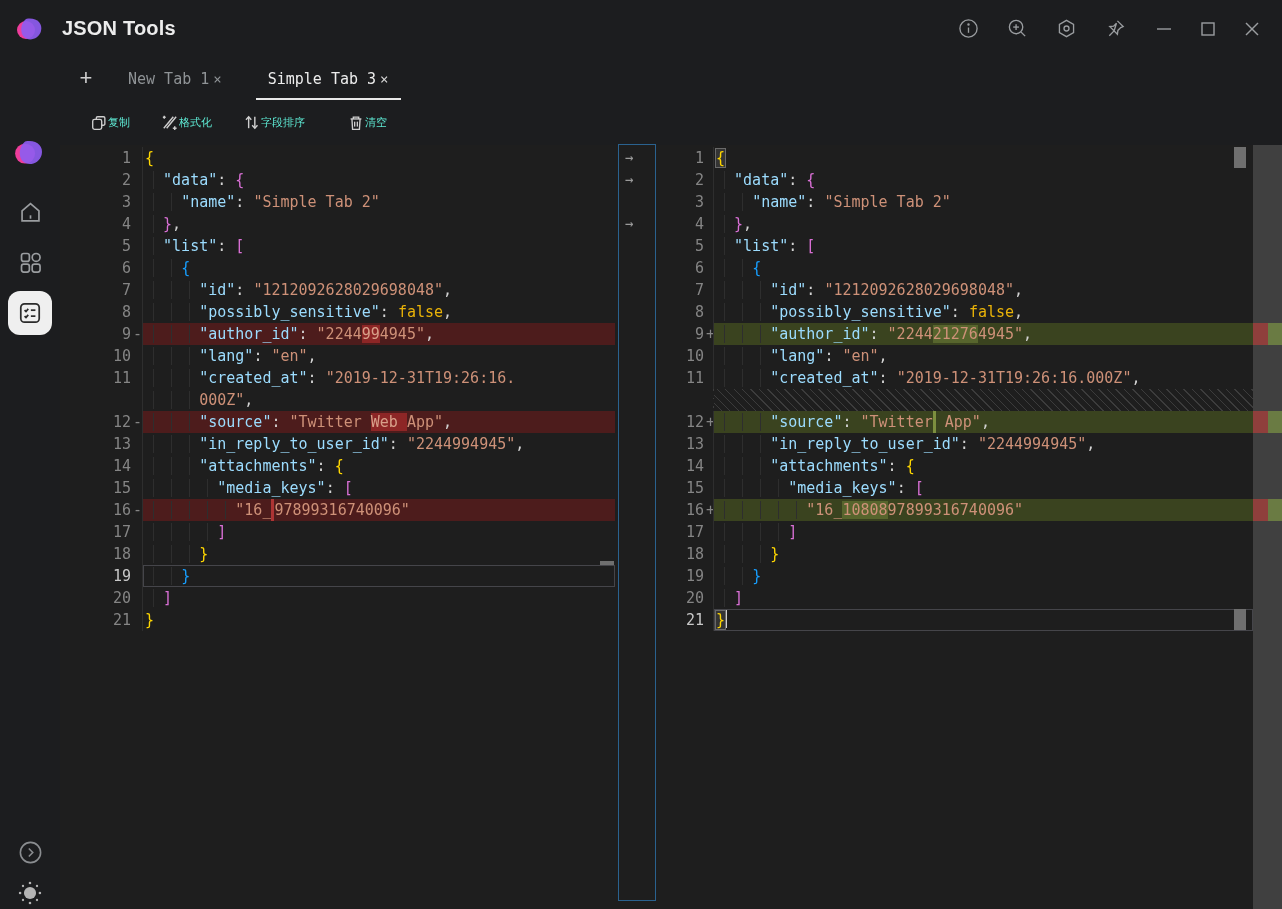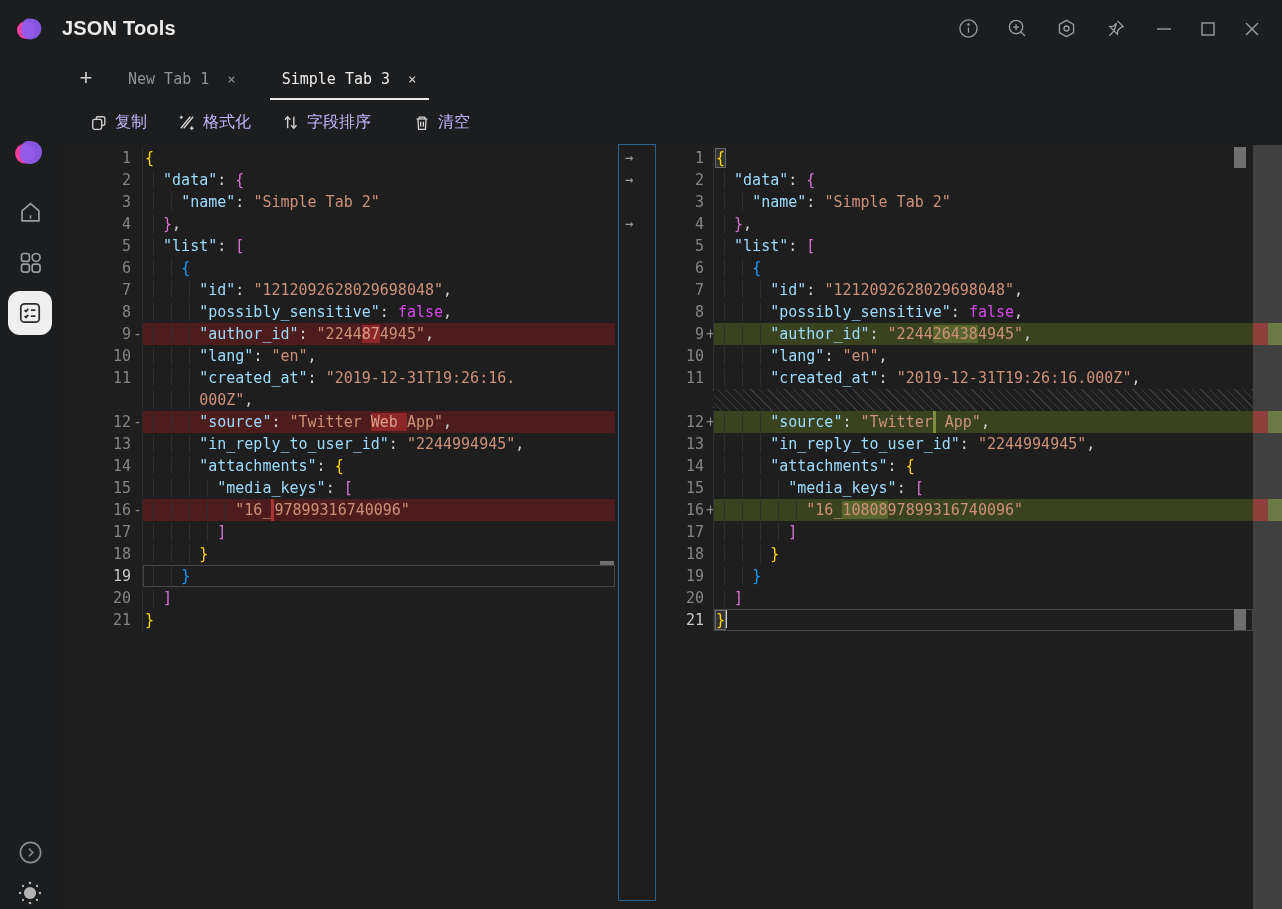--- a/index.html
+++ b/index.html
@@ -14,29 +14,29 @@
   .tb-btn.grp{margin-right:5px;}
   .tb-btn svg{stroke:#9a9da0;fill:none;stroke-width:1.4;}
   .sidebar{position:absolute;left:0;top:57px;width:60px;height:852px;background:#1c1d1f;}
   .sb-item{position:absolute;left:0;width:60px;display:flex;justify-content:center;}
   .sb-active{position:absolute;left:8px;top:234px;width:44px;height:44px;background:#efefef;border-radius:12px;
              display:flex;align-items:center;justify-content:center;}
   .logo-wrap{position:absolute;left:14px;top:80px;}
   
   .tabbar{position:absolute;left:60px;top:57px;width:1222px;height:43px;background:#1c1d1f;display:flex;align-items:center;}
   .tab-plus{width:20px;height:20px;margin-left:16px;margin-right:18px;color:#cfcfcf;font-size:22px;line-height:18px;text-align:center;}
-  .tab{height:43px;display:flex;align-items:center;padding:0 14px;gap:18px;
+  .tab{height:43px;display:flex;align-items:center;padding:0 14px;gap:4px;
        font-family:"DejaVu Sans Mono","Liberation Mono",monospace;font-size:15px;color:#8f9396;position:relative;}
   .tab.active{color:#ededed;}
   .tab.active::after{content:"";position:absolute;left:2px;right:2px;bottom:0;height:2px;background:#e8e8e8;}
   .tab-close{font-size:14px;color:#8f9396;}
   .tab.active .tab-close{color:#d8d8d8;}
   
   .toolbar{position:absolute;left:60px;top:100px;width:1222px;height:45px;background:#1c1d1f;display:flex;align-items:center;}
-  .tool-btn{display:flex;align-items:center;gap:7px;margin-left:30px;color:#c4b5fd;font-size:16px;}
+  .tool-btn{display:flex;align-items:center;margin-left:30px;color:#5eead4;font-size:11px;}
   .tool-btn svg{stroke:#cfcfcf;fill:none;stroke-width:1.5;}
   
   .pane{position:absolute;top:147px;}
   #leftPane{left:60px;width:556px;}
   #rightPane{left:658px;width:595px;}
   .row{display:flex;height:22px;font:15px/22px "DejaVu Sans Mono","Liberation Mono",monospace;white-space:pre;}
   .ln{text-align:right;color:#858585;}
   #leftPane .ln{width:71px;}
   #rightPane .ln{width:46px;}
   .sign{color:#858585;padding-left:2px;}
@@ -44,21 +44,21 @@
   #rightPane .sign{width:12px;}
   .code{position:relative;margin-left:-3px;border-left:1px solid #2e2e2e;padding-left:2px;}
   #leftPane .code{width:473px;}
   #rightPane .code{width:540px;}
   .code.removed{background:#4d1c1c;}
   .code.inserted{background:#3a431f;}
   .code.filler{background:repeating-linear-gradient(45deg,#1e1e1e 0 5px,#3c3c3c 5px 6px);border-left-color:transparent;}
   .row.cur .code{box-shadow:inset 0 0 0 1px #45454a;}
   .row.cur .ln{color:#c8c8c8;}
   .t-ws{background:repeating-linear-gradient(to right,transparent 0 calc(1ch - 1px),#2e2e2e calc(1ch - 1px) 1ch,transparent 1ch 2ch);}
-  .t-key{color:#9cdcfe;} .t-str{color:#ce9178;} .t-kw{color:#d946ef;} .t-pun{color:#d4d4d4;}
+  .t-key{color:#9cdcfe;} .t-str{color:#ce9178;} .t-kw{color:#eab308;} .t-pun{color:#d4d4d4;}
   .t-b1{color:#ffd700;} .t-b2{color:#da70d6;} .t-b3{color:#179fff;}
   .t-strdel{color:#d8a08a;background:#8d2626;}
   .t-strins{color:#ce9178;background:#57652d;}
   .t-delbar{display:inline-block;width:3px;height:22px;vertical-align:top;background:#ad3434;}
   .t-insbar{display:inline-block;width:3px;height:22px;vertical-align:top;background:#7d8f3f;}
   .t-cursor{display:inline-block;width:2px;height:18px;vertical-align:-3px;background:#d0d0d0;}
   .t-match{outline:1px solid #6a6a6a;background:rgba(120,120,120,.25);}
   
   .mid-strip{position:absolute;left:618px;top:144px;width:38px;height:757px;border:1px solid #2a628f;background:#1e1e1e;}
   .mid-arrow{position:absolute;left:6px;color:#9a9a9a;font:14px/16px "DejaVu Sans Mono",monospace;}
@@ -233,21 +233,21 @@
 
   <div class="pane" id="leftPane">
       <div class="row"><span class="ln">1</span><span class="sign"></span><span class="code"><span class="t-b1">{</span></span></div>
       <div class="row"><span class="ln">2</span><span class="sign"></span><span class="code"><span class="t-ws">  </span><span class="t-key">"data"</span><span class="t-pun">: </span><span class="t-b2">{</span></span></div>
       <div class="row"><span class="ln">3</span><span class="sign"></span><span class="code"><span class="t-ws">    </span><span class="t-key">"name"</span><span class="t-pun">: </span><span class="t-str">"Simple Tab 2"</span></span></div>
       <div class="row"><span class="ln">4</span><span class="sign"></span><span class="code"><span class="t-ws">  </span><span class="t-b2">}</span><span class="t-pun">,</span></span></div>
       <div class="row"><span class="ln">5</span><span class="sign"></span><span class="code"><span class="t-ws">  </span><span class="t-key">"list"</span><span class="t-pun">: </span><span class="t-b2">[</span></span></div>
       <div class="row"><span class="ln">6</span><span class="sign"></span><span class="code"><span class="t-ws">    </span><span class="t-b3">{</span></span></div>
       <div class="row"><span class="ln">7</span><span class="sign"></span><span class="code"><span class="t-ws">      </span><span class="t-key">"id"</span><span class="t-pun">: </span><span class="t-str">"1212092628029698048"</span><span class="t-pun">,</span></span></div>
       <div class="row"><span class="ln">8</span><span class="sign"></span><span class="code"><span class="t-ws">      </span><span class="t-key">"possibly_sensitive"</span><span class="t-pun">: </span><span class="t-kw">false</span><span class="t-pun">,</span></span></div>
-      <div class="row"><span class="ln">9</span><span class="sign">-</span><span class="code removed"><span class="t-ws">      </span><span class="t-key">"author_id"</span><span class="t-pun">: </span><span class="t-str">"2244</span><span class="t-strdel">87</span><span class="t-str">4945"</span><span class="t-pun">,</span></span></div>
+      <div class="row"><span class="ln">9</span><span class="sign">-</span><span class="code removed"><span class="t-ws">      </span><span class="t-key">"author_id"</span><span class="t-pun">: </span><span class="t-str">"2244</span><span class="t-strdel">99</span><span class="t-str">4945"</span><span class="t-pun">,</span></span></div>
       <div class="row"><span class="ln">10</span><span class="sign"></span><span class="code"><span class="t-ws">      </span><span class="t-key">"lang"</span><span class="t-pun">: </span><span class="t-str">"en"</span><span class="t-pun">,</span></span></div>
       <div class="row"><span class="ln">11</span><span class="sign"></span><span class="code"><span class="t-ws">      </span><span class="t-key">"created_at"</span><span class="t-pun">: </span><span class="t-str">"2019-12-31T19:26:16.</span></span></div>
       <div class="row"><span class="ln"></span><span class="sign"></span><span class="code"><span class="t-ws">      </span><span class="t-str">000Z"</span><span class="t-pun">,</span></span></div>
       <div class="row"><span class="ln">12</span><span class="sign">-</span><span class="code removed"><span class="t-ws">      </span><span class="t-key">"source"</span><span class="t-pun">: </span><span class="t-str">"Twitter </span><span class="t-strdel">Web </span><span class="t-str">App"</span><span class="t-pun">,</span></span></div>
       <div class="row"><span class="ln">13</span><span class="sign"></span><span class="code"><span class="t-ws">      </span><span class="t-key">"in_reply_to_user_id"</span><span class="t-pun">: </span><span class="t-str">"2244994945"</span><span class="t-pun">,</span></span></div>
       <div class="row"><span class="ln">14</span><span class="sign"></span><span class="code"><span class="t-ws">      </span><span class="t-key">"attachments"</span><span class="t-pun">: </span><span class="t-b1">{</span></span></div>
       <div class="row"><span class="ln">15</span><span class="sign"></span><span class="code"><span class="t-ws">        </span><span class="t-key">"media_keys"</span><span class="t-pun">: </span><span class="t-b2">[</span></span></div>
       <div class="row"><span class="ln">16</span><span class="sign">-</span><span class="code removed"><span class="t-ws">          </span><span class="t-str">"16_</span><span class="t-delbar"></span><span class="t-str">97899316740096"</span></span></div>
       <div class="row"><span class="ln">17</span><span class="sign"></span><span class="code"><span class="t-ws">        </span><span class="t-b2">]</span></span></div>
       <div class="row"><span class="ln">18</span><span class="sign"></span><span class="code"><span class="t-ws">      </span><span class="t-b1">}</span></span></div>
@@ -257,21 +257,21 @@
     </div>
   <div class="pane" id="rightPane">
       <div class="row"><span class="ln">1</span><span class="sign"></span><span class="code"><span class="t-b1 t-match">{</span></span></div>
       <div class="row"><span class="ln">2</span><span class="sign"></span><span class="code"><span class="t-ws">  </span><span class="t-key">"data"</span><span class="t-pun">: </span><span class="t-b2">{</span></span></div>
       <div class="row"><span class="ln">3</span><span class="sign"></span><span class="code"><span class="t-ws">    </span><span class="t-key">"name"</span><span class="t-pun">: </span><span class="t-str">"Simple Tab 2"</span></span></div>
       <div class="row"><span class="ln">4</span><span class="sign"></span><span class="code"><span class="t-ws">  </span><span class="t-b2">}</span><span class="t-pun">,</span></span></div>
       <div class="row"><span class="ln">5</span><span class="sign"></span><span class="code"><span class="t-ws">  </span><span class="t-key">"list"</span><span class="t-pun">: </span><span class="t-b2">[</span></span></div>
       <div class="row"><span class="ln">6</span><span class="sign"></span><span class="code"><span class="t-ws">    </span><span class="t-b3">{</span></span></div>
       <div class="row"><span class="ln">7</span><span class="sign"></span><span class="code"><span class="t-ws">      </span><span class="t-key">"id"</span><span class="t-pun">: </span><span class="t-str">"1212092628029698048"</span><span class="t-pun">,</span></span></div>
       <div class="row"><span class="ln">8</span><span class="sign"></span><span class="code"><span class="t-ws">      </span><span class="t-key">"possibly_sensitive"</span><span class="t-pun">: </span><span class="t-kw">false</span><span class="t-pun">,</span></span></div>
-      <div class="row"><span class="ln">9</span><span class="sign">+</span><span class="code inserted"><span class="t-ws">      </span><span class="t-key">"author_id"</span><span class="t-pun">: </span><span class="t-str">"2244</span><span class="t-strins">26438</span><span class="t-str">4945"</span><span class="t-pun">,</span></span></div>
+      <div class="row"><span class="ln">9</span><span class="sign">+</span><span class="code inserted"><span class="t-ws">      </span><span class="t-key">"author_id"</span><span class="t-pun">: </span><span class="t-str">"2244</span><span class="t-strins">21276</span><span class="t-str">4945"</span><span class="t-pun">,</span></span></div>
       <div class="row"><span class="ln">10</span><span class="sign"></span><span class="code"><span class="t-ws">      </span><span class="t-key">"lang"</span><span class="t-pun">: </span><span class="t-str">"en"</span><span class="t-pun">,</span></span></div>
       <div class="row"><span class="ln">11</span><span class="sign"></span><span class="code"><span class="t-ws">      </span><span class="t-key">"created_at"</span><span class="t-pun">: </span><span class="t-str">"2019-12-31T19:26:16.000Z"</span><span class="t-pun">,</span></span></div>
       <div class="row"><span class="ln"></span><span class="sign"></span><span class="code filler"></span></div>
       <div class="row"><span class="ln">12</span><span class="sign">+</span><span class="code inserted"><span class="t-ws">      </span><span class="t-key">"source"</span><span class="t-pun">: </span><span class="t-str">"Twitter</span><span class="t-insbar"></span><span class="t-str"> App"</span><span class="t-pun">,</span></span></div>
       <div class="row"><span class="ln">13</span><span class="sign"></span><span class="code"><span class="t-ws">      </span><span class="t-key">"in_reply_to_user_id"</span><span class="t-pun">: </span><span class="t-str">"2244994945"</span><span class="t-pun">,</span></span></div>
       <div class="row"><span class="ln">14</span><span class="sign"></span><span class="code"><span class="t-ws">      </span><span class="t-key">"attachments"</span><span class="t-pun">: </span><span class="t-b1">{</span></span></div>
       <div class="row"><span class="ln">15</span><span class="sign"></span><span class="code"><span class="t-ws">        </span><span class="t-key">"media_keys"</span><span class="t-pun">: </span><span class="t-b2">[</span></span></div>
       <div class="row"><span class="ln">16</span><span class="sign">+</span><span class="code inserted"><span class="t-ws">          </span><span class="t-str">"16_</span><span class="t-strins">10808</span><span class="t-str">97899316740096"</span></span></div>
       <div class="row"><span class="ln">17</span><span class="sign"></span><span class="code"><span class="t-ws">        </span><span class="t-b2">]</span></span></div>
       <div class="row"><span class="ln">18</span><span class="sign"></span><span class="code"><span class="t-ws">      </span><span class="t-b1">}</span></span></div>

